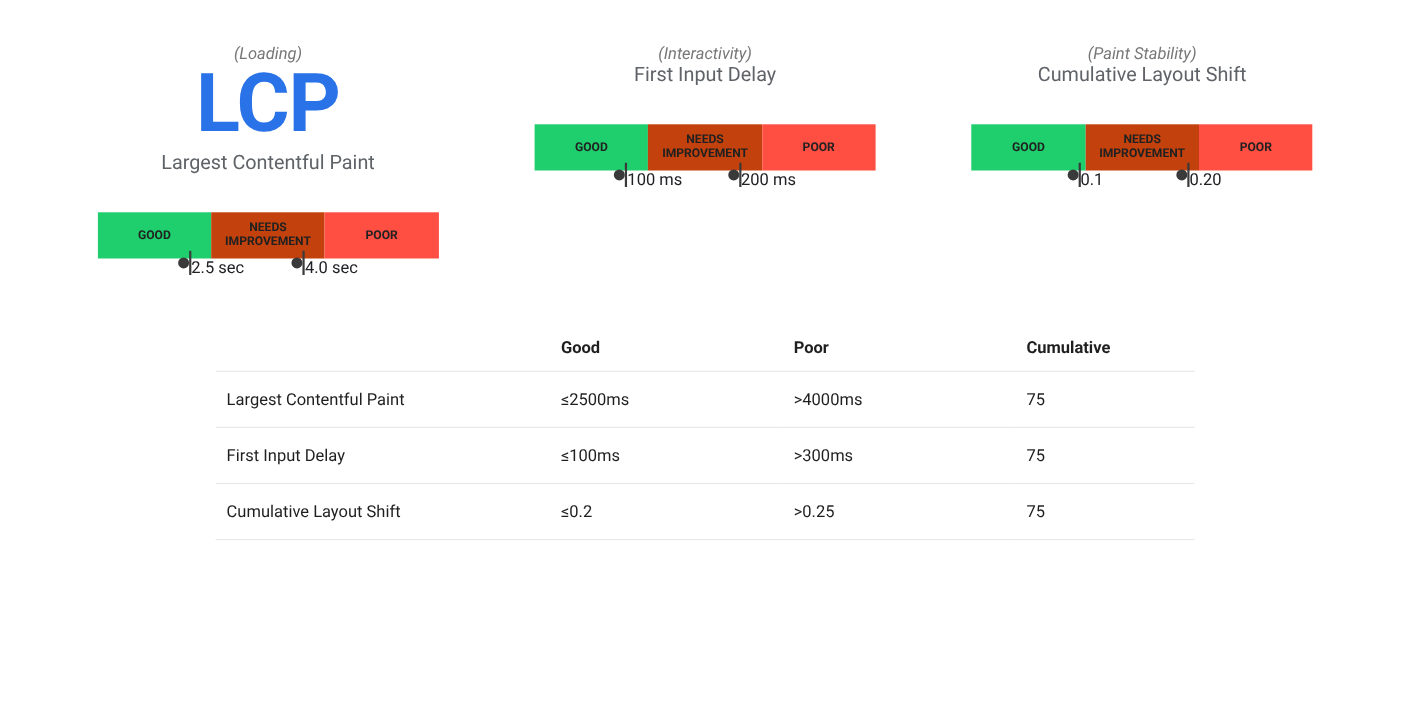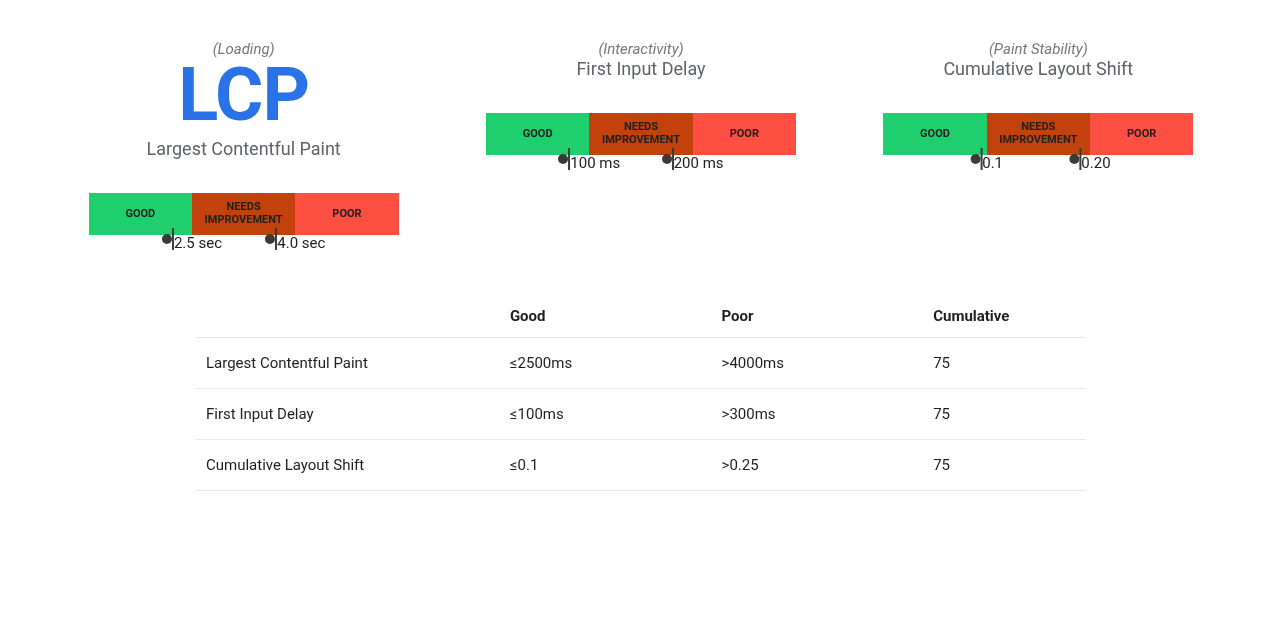--- a/index.html
+++ b/index.html
@@ -205,18 +205,18 @@
       <td>75</td>
     </tr>
     <tr>
       <td>First Input Delay</td>
       <td>≤100ms</td>
       <td>&gt;300ms</td>
       <td>75</td>
     </tr>
     <tr>
       <td>Cumulative Layout Shift</td>
-      <td>≤0.1</td>
+      <td>≤0.2</td>
       <td>&gt;0.25</td>
       <td>75</td>
     </tr>
   </tbody>
 </table>
 
 </body></html>

